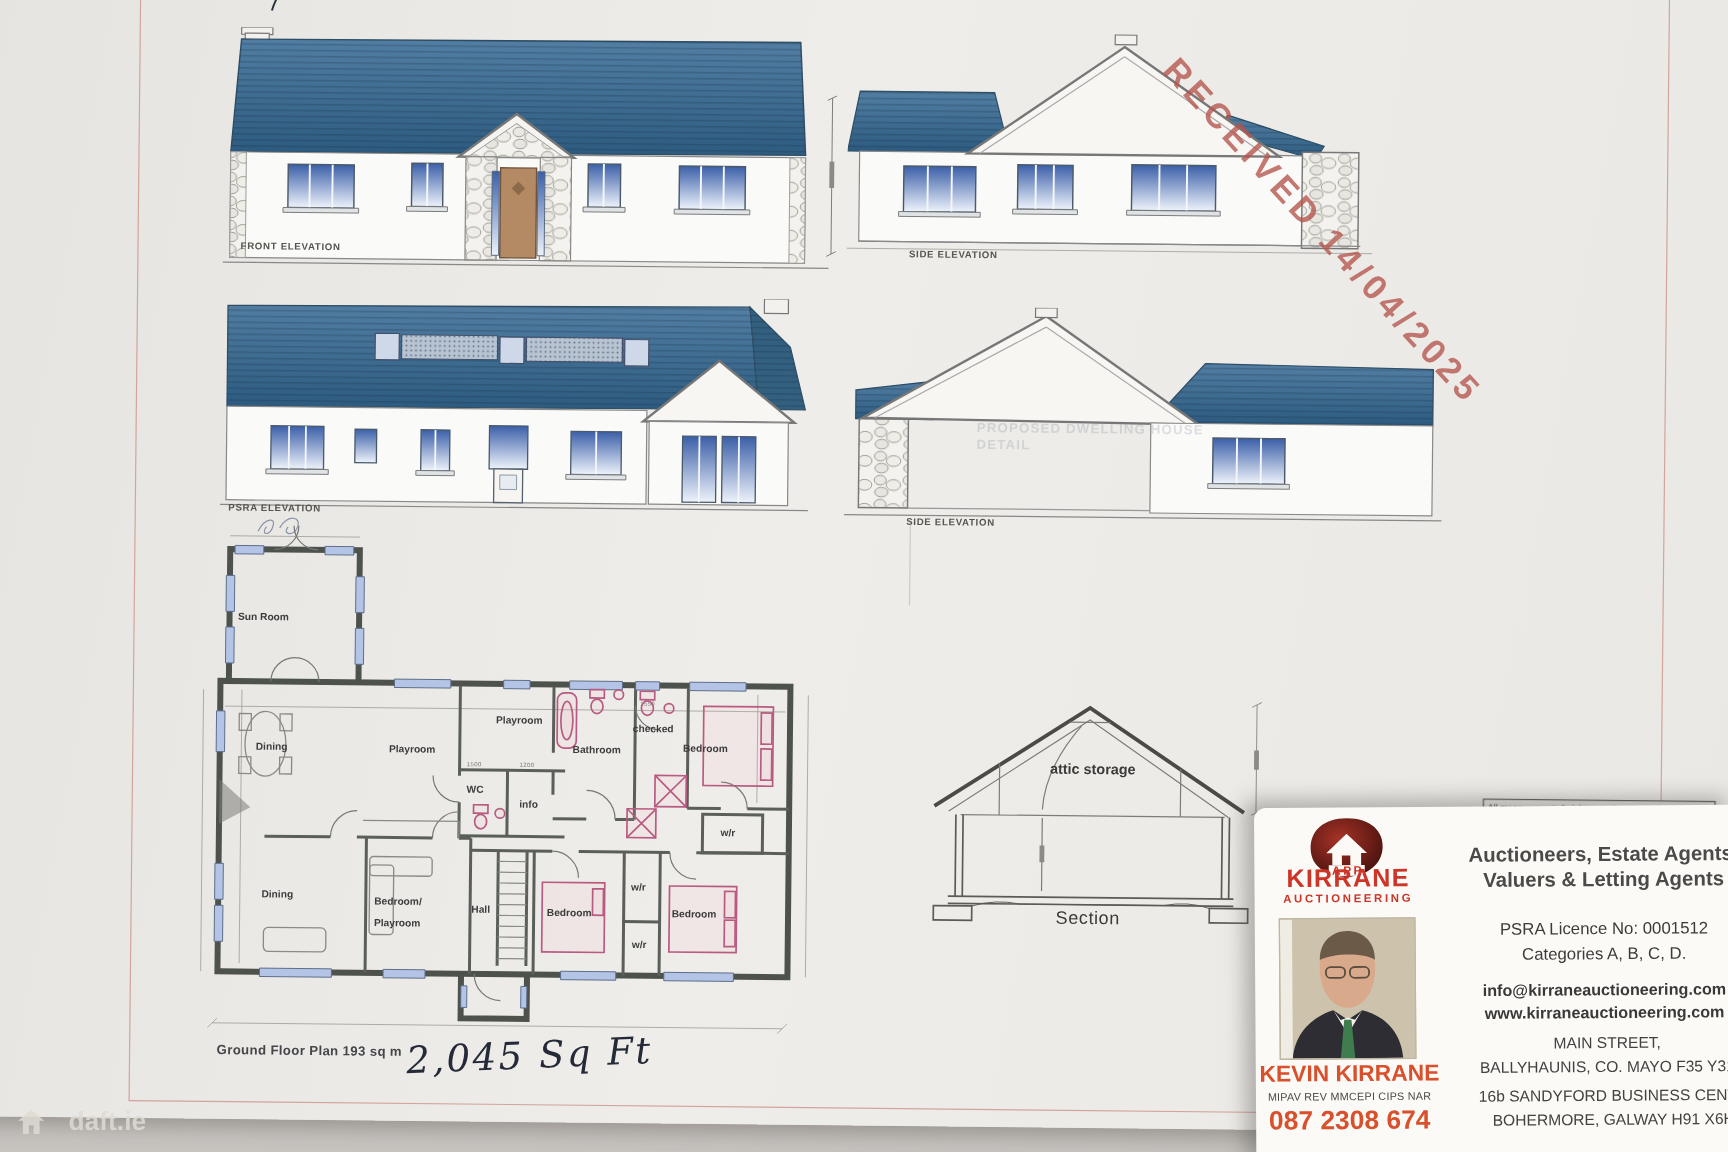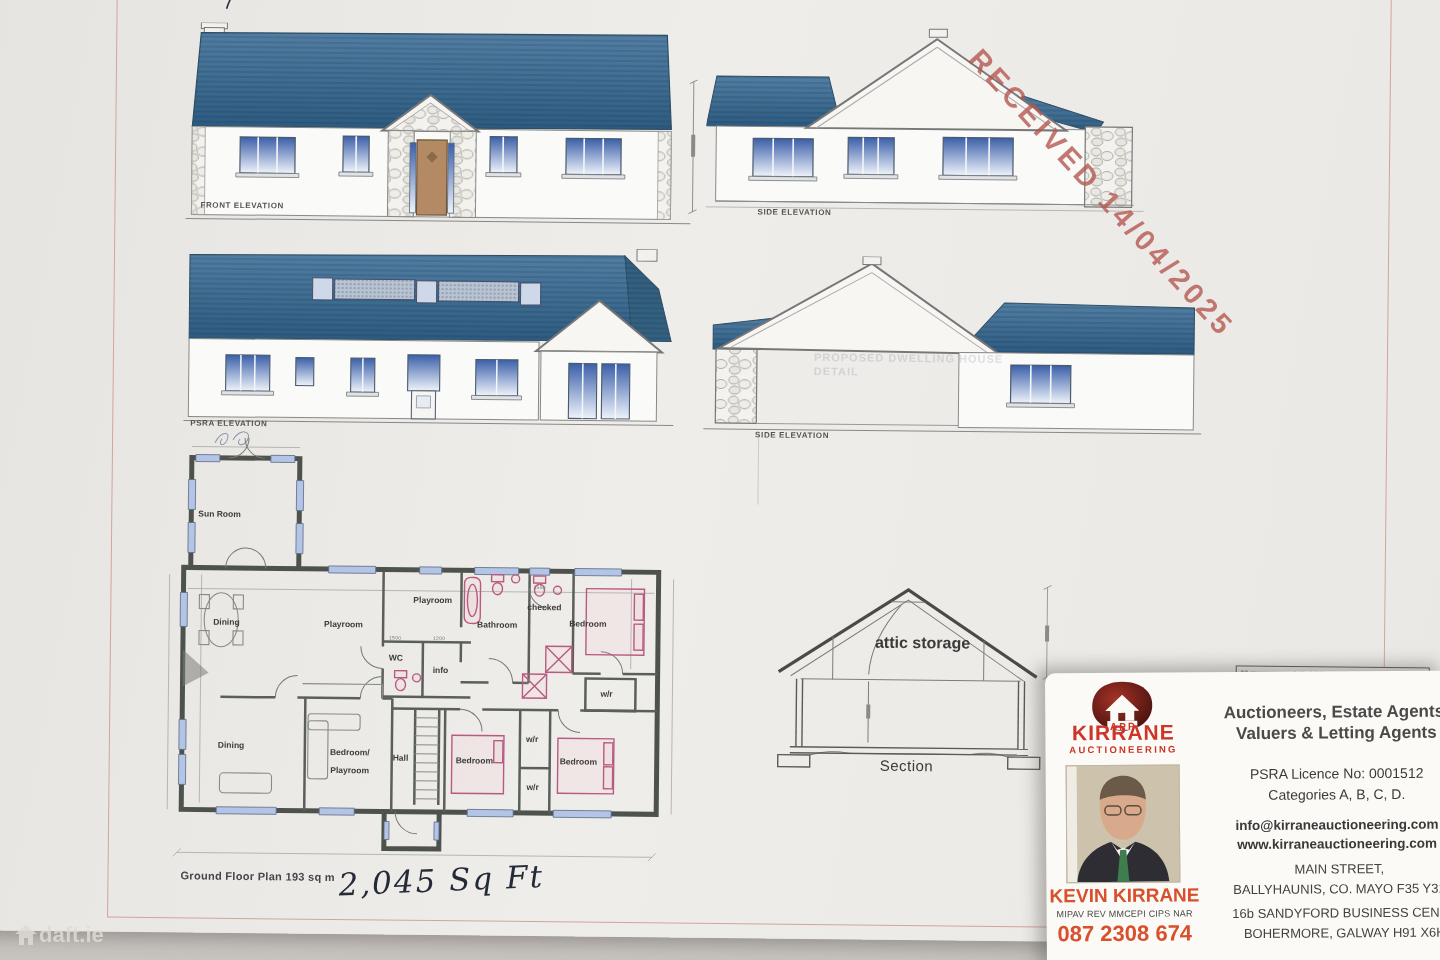--- a/index.html
+++ b/index.html
@@ -34,21 +34,21 @@
   #psra{left:178px;top:92px;width:226px;text-align:center;font-size:14px;color:#3c3b39;line-height:21px;}
   #contact{left:178px;top:144px;width:226px;text-align:center;font-weight:bold;font-size:13.5px;
            color:#3a3938;line-height:19px;}
   #addr1{left:168px;top:188px;width:250px;text-align:center;font-size:13px;color:#434240;line-height:20px;}
   #addr2{left:168px;top:232px;width:260px;text-align:center;font-size:13px;color:#434240;line-height:20px;white-space:nowrap;}
   #photo{left:20px;top:92px;width:112px;height:116px;background:#cdc3ac;border:1px solid #bdb6a4;overflow:hidden;}
   #kevin{left:0;top:212px;width:156px;text-align:center;font-weight:bold;font-size:19px;color:#d8502c;white-space:nowrap;}
   #quals{left:0;top:236px;width:156px;text-align:center;font-size:9px;color:#4a4947;letter-spacing:.2px;white-space:nowrap;}
   #phone{left:0;top:248px;width:156px;text-align:center;font-weight:bold;font-size:22px;color:#d8502c;white-space:nowrap;}
   
-  #wm{left:14px;top:922px;display:flex;align-items:center;gap:1px;
+  #wm{left:14px;top:922px;display:flex;align-items:center;gap:19px;
       color:rgba(222,218,212,.85);font-weight:bold;font-size:22px;}
 </style>
 </head>
 <body>
 
 <div id="page">
 
   <svg width="0" height="0" style="position:absolute">
     <defs>
       <linearGradient id="roofGrad" x1="0" y1="0" x2="0" y2="1">
@@ -372,21 +372,21 @@
       <span class="room abs" style="left:52px;top:182px">Dining</span>
       <span class="room abs" style="left:163px;top:183px">Playroom</span>
       <span class="room abs" style="left:252px;top:158px">Playroom</span>
       <span class="room abs" style="left:228px;top:216px">WC</span>
       <span class="room abs" style="left:272px;top:228px">info</span>
       <span class="room abs" style="left:316px;top:182px">Bathroom</span>
       <span class="room abs" style="left:366px;top:164px">checked</span>
       <span class="room abs" style="left:408px;top:180px">Bedroom</span>
       <span class="room abs" style="left:440px;top:250px">w/r</span>
       <span class="room abs" style="left:58px;top:305px">Dining</span>
-      <div class="abs" style="left:152px;top:305px;width:76px;text-align:center">
+      <div class="abs" style="left:152px;top:305px;width:76px;">
         <span class="room">Bedroom/</span><br>
         <span class="room">Playroom</span>
       </div>
       <span class="room abs" style="left:233px;top:316px">Hall</span>
       <span class="room abs" style="left:296px;top:318px">Bedroom</span>
       <span class="room abs" style="left:366px;top:296px">w/r</span>
       <span class="room abs" style="left:367px;top:344px">w/r</span>
       <span class="room abs" style="left:400px;top:318px">Bedroom</span>
       <span class="dim abs" style="left:228px;top:198px">1500</span>
       <span class="dim abs" style="left:272px;top:198px">1200</span>
@@ -420,21 +420,21 @@
           <rect x="238" y="176" width="32" height="12"></rect>
         <path d="M40,176 Q60,170 80,174 H200 Q220,170 238,176" stroke-width=".8"></path>
       </g>
       <g stroke="#8a8a86" stroke-width=".8">
         <line x1="276" y1="6" x2="276" y2="96"></line>
         <line x1="272" y1="8" x2="280" y2="4"></line>
           <line x1="272" y1="98" x2="280" y2="94"></line>
         <rect x="274" y="44" width="4" height="16" fill="#8a8a86" stroke="none"></rect>
       </g>
     </svg>
-    <span class="abs" style="left:902px;top:672px;font-size:16px;font-weight:bold;color:#3a3a38">attic storage</span>
+    <span class="abs" style="left:902px;top:672px;font-size:12px;font-weight:bold;color:#3a3a38">attic storage</span>
     <span class="abs" style="left:908px;top:795px;font-size:15px;font-weight:normal;color:#3a3a38;letter-spacing:.5px">Section</span>
 
     <div id="notebox" class="abs" style="left:1263px;top:700px">All measurements heights may be checked</div>
   </div>
 
   <div id="card" class="abs">
     <svg class="abs" style="left:42px;top:8px" width="70" height="52">
       <defs>
         <radialGradient id="logoGrad" cx=".4" cy=".35" r=".8">
           <stop offset="0" stop-color="#a53226"></stop>

